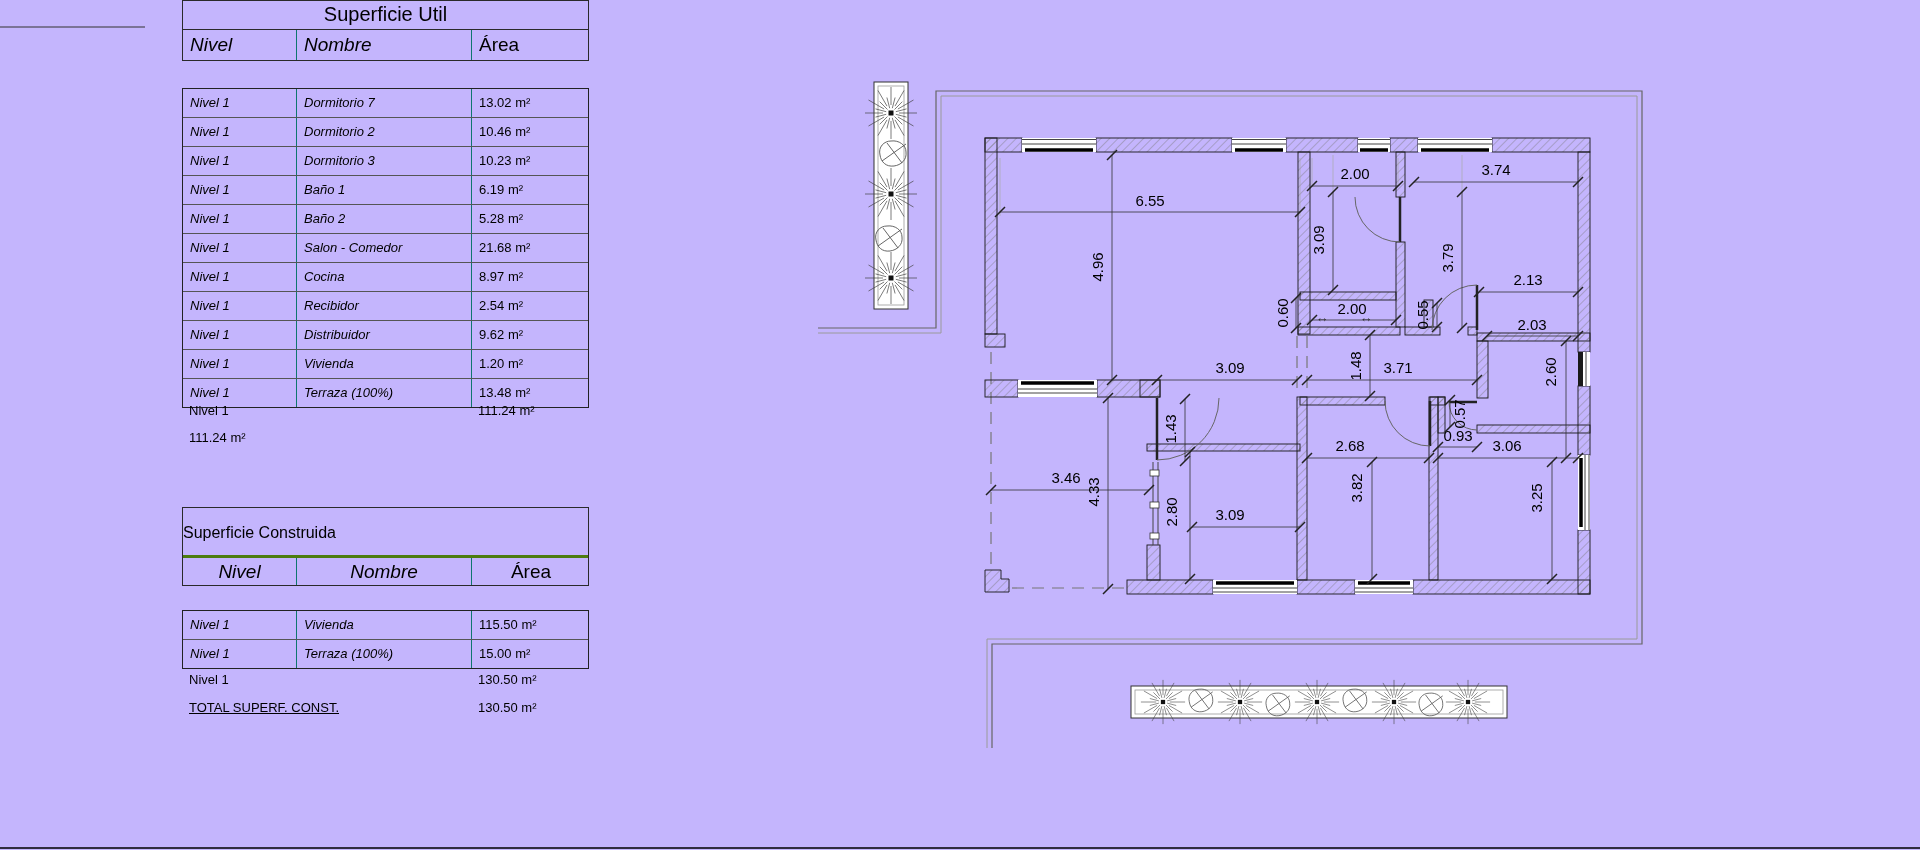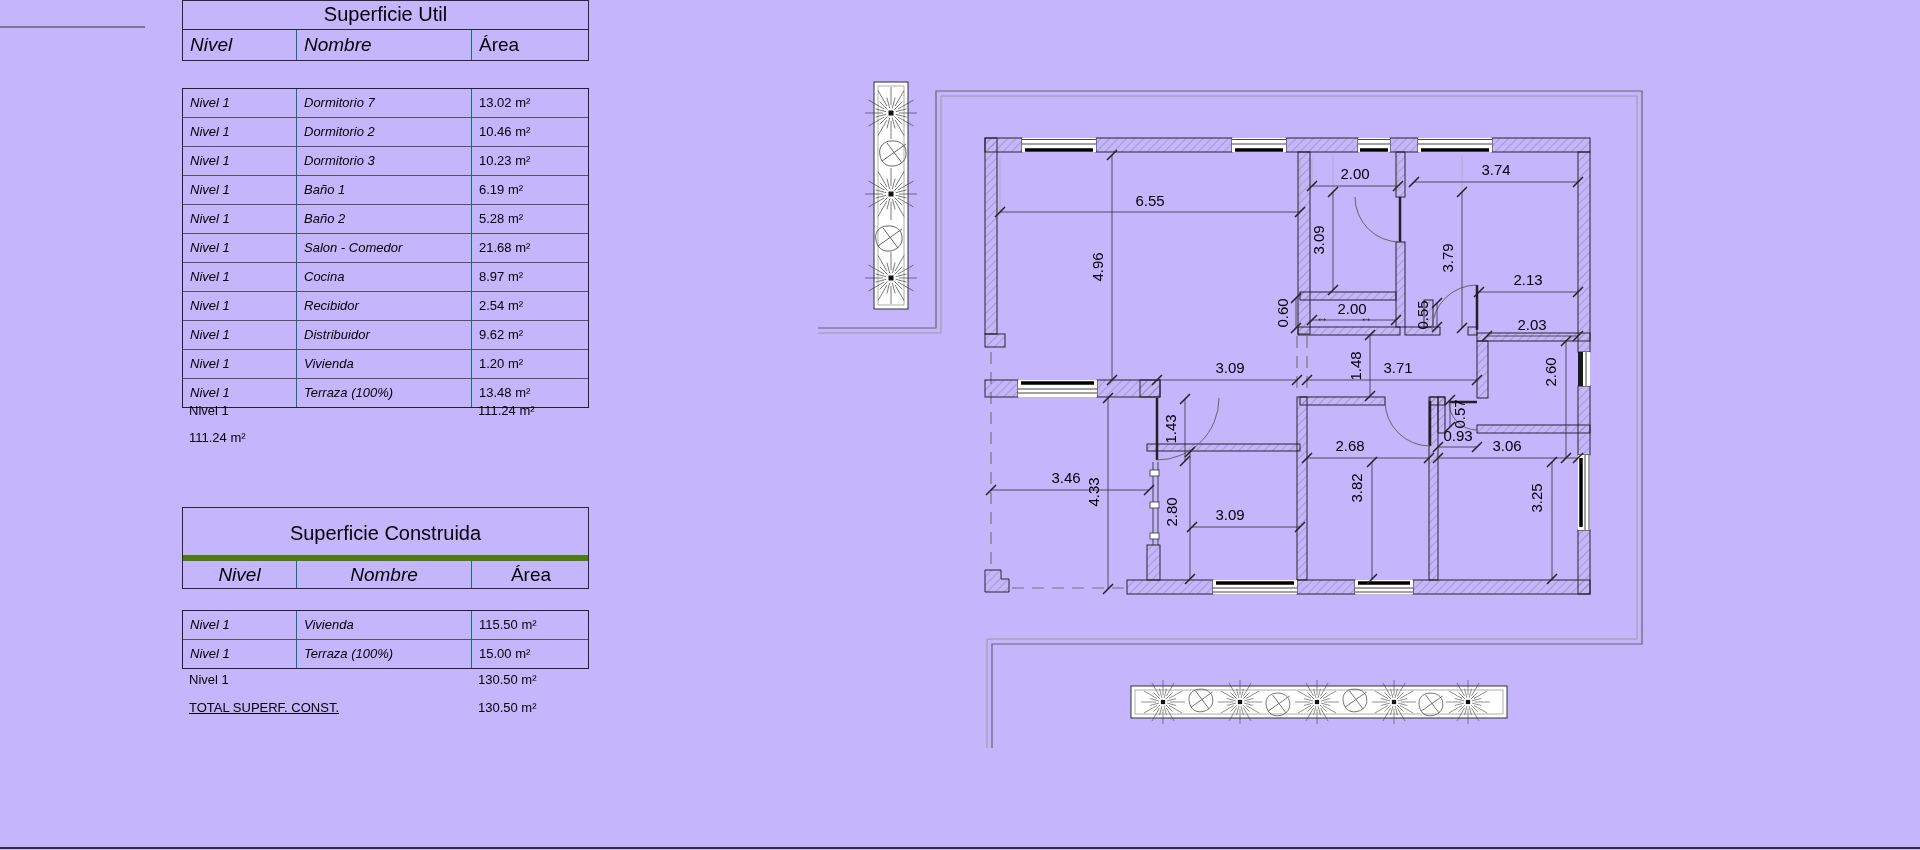--- a/index.html
+++ b/index.html
@@ -5,22 +5,22 @@
   html,body{margin:0;padding:0;background:#fff;}
   #canvas{position:relative;width:1920px;height:850px;background:#c4b5fd;
           font-family:"Liberation Sans",sans-serif;color:#000;overflow:hidden;}
   .abs{position:absolute;}
   .grid3{display:grid;grid-template-columns:114px 175px 118px;}
   .c{padding-left:7px;height:28px;line-height:28px;font-size:13px;
      white-space:nowrap;overflow:hidden;}
   .headbox{border:1px solid #2a2a2a;width:405px;}
   .t-title{height:28px;line-height:26px;text-align:center;font-size:20px;
            border-bottom:1px solid #2a2a2a;}
-  .t-title2{height:47px;line-height:50px;text-align:center;font-size:20px;
-           border-bottom:6px solid #4d7c0f;}
+  .t-title2{height:47px;line-height:50px;text-align:left;font-size:16px;
+           border-bottom:3px solid #4d7c0f;}
   .hdrcell{height:30px;line-height:30px;font-size:19px;padding-left:7px;}
   .hdrcell2{height:27px;line-height:27px;font-size:19px;text-align:center;padding-left:0;}
   .bR{border-right:1px solid #0f766e;font-style:italic;}
   .datablock{border:1px solid #222;width:405px;}
   .drow{border-bottom:1px solid #555;}
   .drow:last-child{border-bottom:none;}
   .plainrow{width:405px;}
   svg text{font-family:"Liberation Sans",sans-serif;}
   .dimtxt{font-size:15px;fill:#000;}
   .dimline{stroke:#333;stroke-width:0.8;fill:none;}

